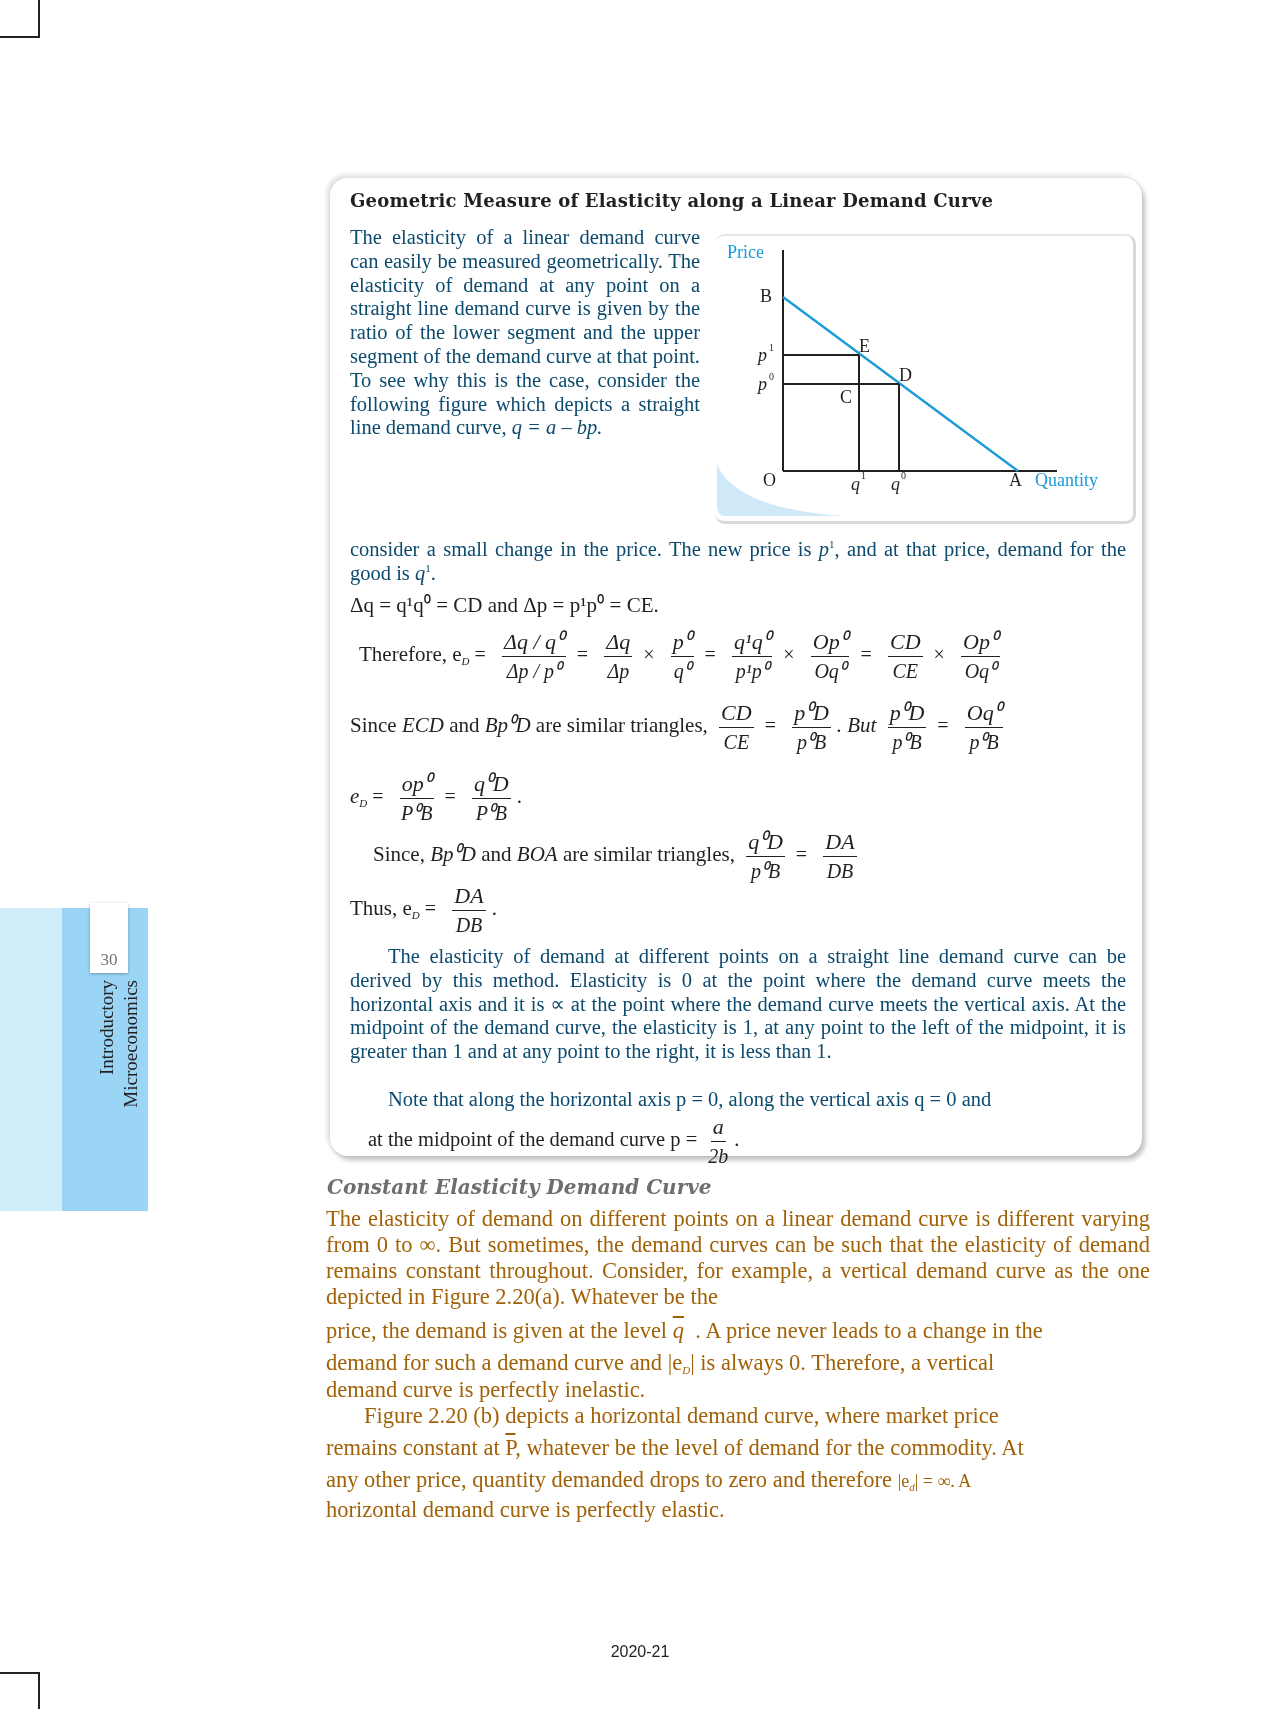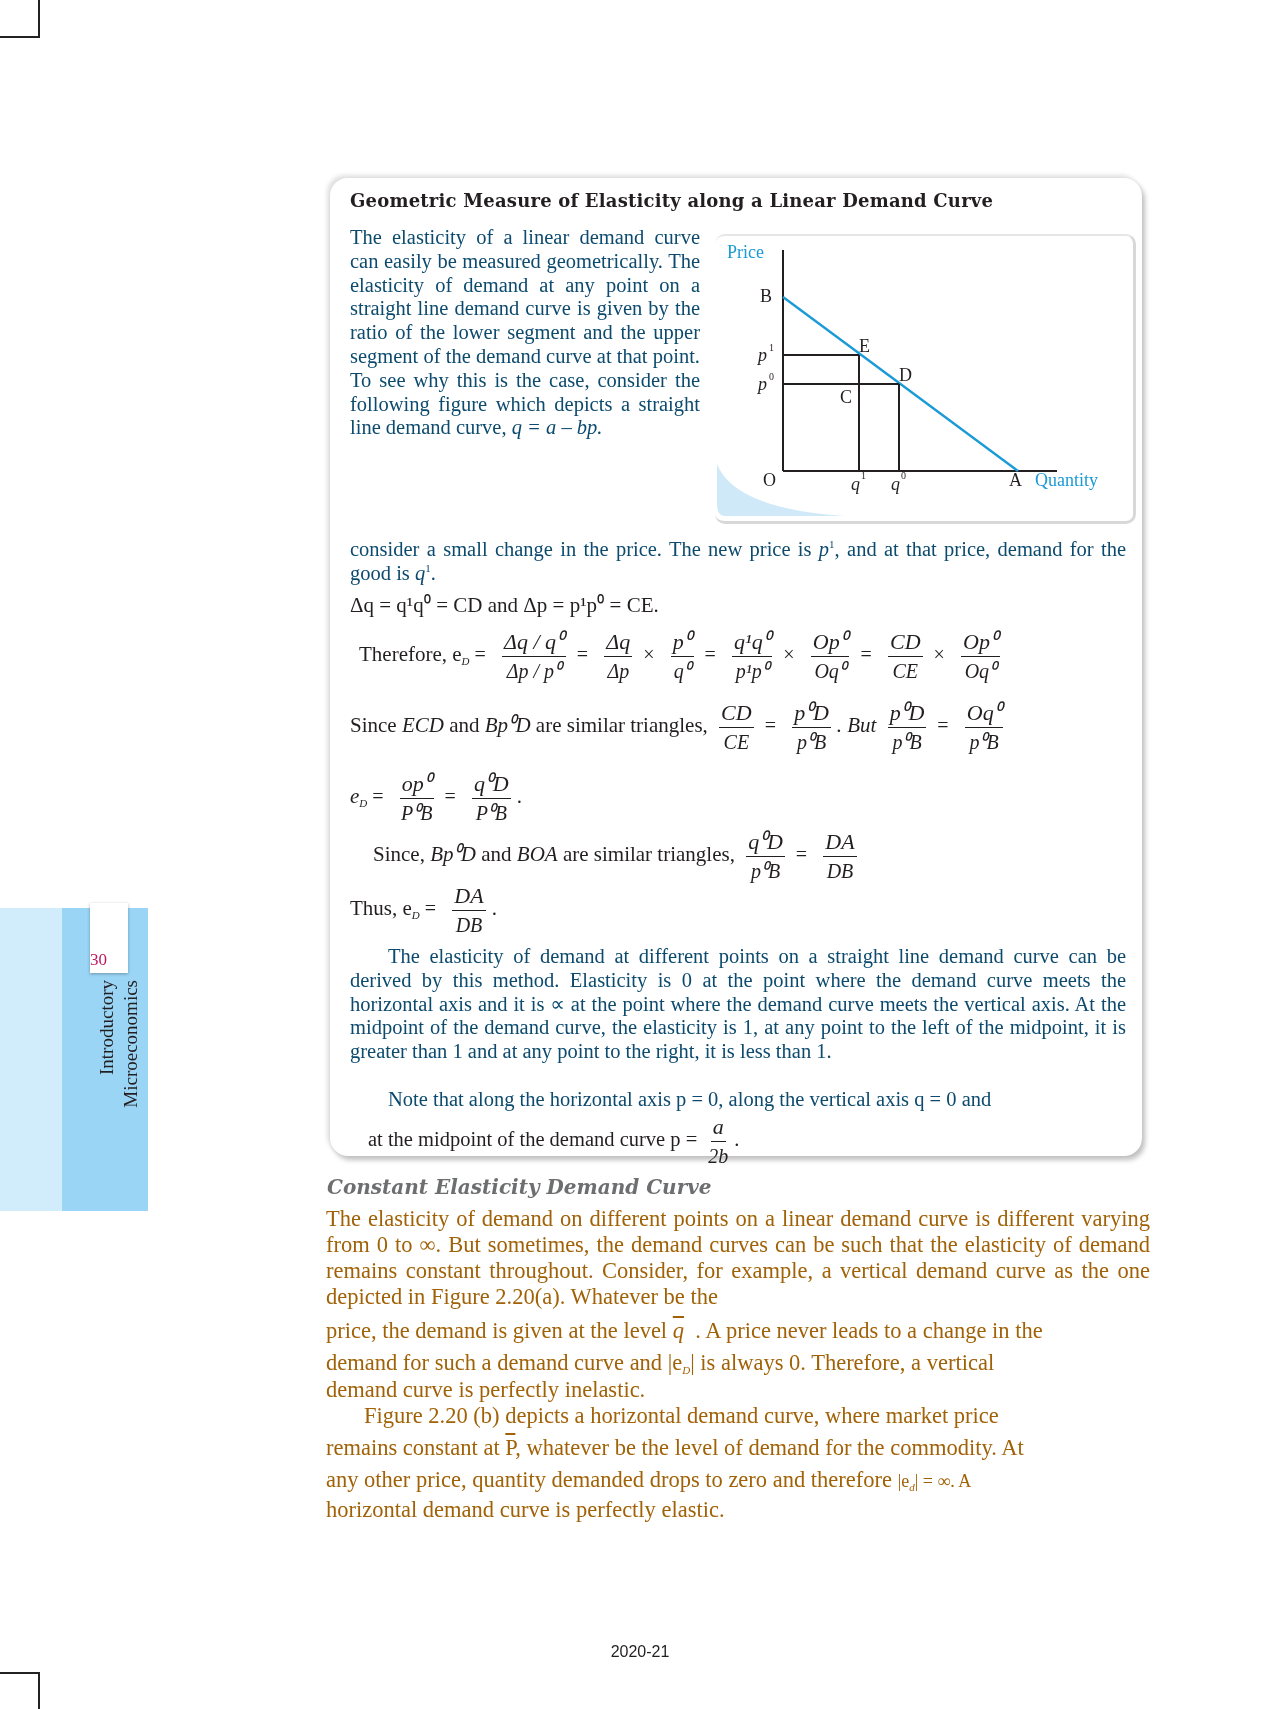--- a/index.html
+++ b/index.html
@@ -7,21 +7,21 @@
          font-family:"DejaVu Serif", serif; color:#231f20; }
   .abs { position:absolute; }
   .crop-tl-v { left:38px; top:0; width:2px; height:38px; background:#222; }
   .crop-tl-h { left:0; top:36px; width:40px; height:2px; background:#222; }
   .crop-bl-v { left:38px; top:1672px; width:2px; height:37px; background:#222; }
   .crop-bl-h { left:0; top:1672px; width:40px; height:2px; background:#222; }
 
   .side-light { left:0; top:908px; width:62px; height:303px; background:#d1ecfb; }
   .side-dark { left:62px; top:908px; width:86px; height:303px; background:#9ad5f6; }
   .page-tab { left:90px; top:903px; width:38px; height:70px; background:#fff; box-shadow:0 1px 3px rgba(0,0,0,0.3); }
-  .page-num { left:90px; top:950px; width:38px; text-align:left; font-size:17px; font-family:"Liberation Serif", serif; color:#be185d; }
+  .page-num { left:90px; top:950px; width:38px; text-align:center; font-size:17px; font-family:"Liberation Serif", serif; color:#737373; }
   .book-title { left:96px; top:980px; width:50px; height:230px; }
   .book-title span { position:absolute; writing-mode:vertical-rl; transform:rotate(180deg); font-family:"Liberation Serif", serif; font-size:19px; color:#231f20; white-space:nowrap; }
 
   .box { left:330px; top:178px; width:812px; height:978px; background:#fff; border-radius:18px;
          box-shadow: -3px -3px 4px rgba(0,0,0,0.12), 3px 4px 5px rgba(0,0,0,0.25); }
   .box-title { left:350px; top:190px; font-family:"DejaVu Serif", serif; font-weight:bold; font-size:18px; letter-spacing:0.2px; white-space:nowrap; }
 
   .body-txt { font-family:"Liberation Serif", serif; font-size:20.5px; line-height:23.8px; color:#0c4a6e; }
   .col-txt { left:350px; top:226px; width:350px; text-align:justify; }
   .col-txt p { margin:0; }

